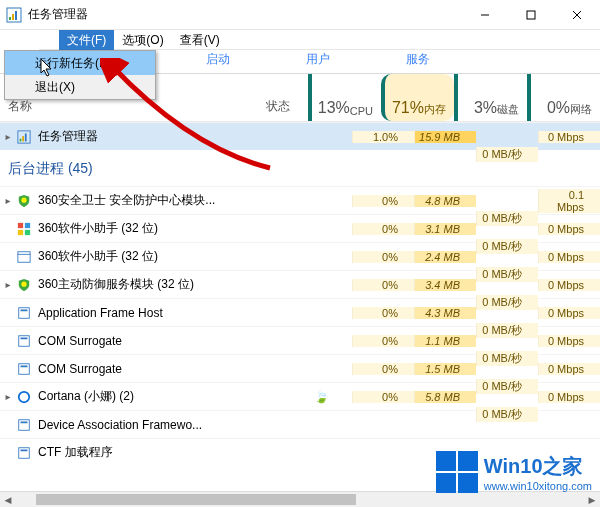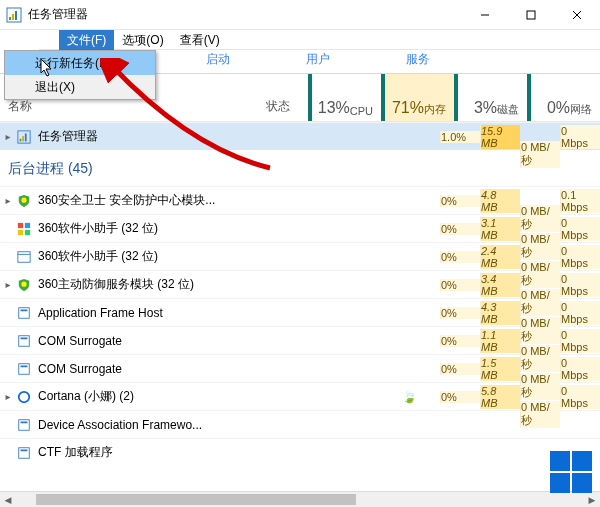--- a/index.html
+++ b/index.html
@@ -29,32 +29,32 @@
   .tab { padding: 3px 25px 4px; border: 1px solid transparent; color:#3b82f6;margin-left:24px; }
 
   
   .colhdr { height: 48px; display: flex; border-bottom: 1px solid #e8e8e8; font-size: 12px; color:#555; background:#fff; }
   .colhdr .namecol { flex: 1; display:flex; align-items:flex-end; padding:0 0 6px 8px; }
   .colhdr .statuscol { width: 60px; display:flex; align-items:flex-end; justify-content:center; padding-bottom:6px; }
   .colhdr .metric { width: 73px; display:flex; flex-direction:row; align-items:flex-end; justify-content:flex-end; padding:0 8px 4px 0; border-left:4px solid #0f766e; }
   .colhdr .metric .pct { font-size: 16px; color:#555; }
   .colhdr .metric .lbl { font-size: 11px; color:#555; }
   .colhdr .metric.hot .pct, .colhdr .metric.hot .lbl { color:#7a5a00; }
-  .colhdr .metric.hot { background:#fff1c9; }
+  .colhdr .metric.hot { background:#fff1c9;border-radius:10px; }
 
   
   .proclist { position: relative; }
   .section-title { font-size: 14px; color:#2256a0; padding: 10px 0 8px 8px; }
   .row { height: 28px; display:flex; align-items:center; font-size:12px; color:#000; border-top:1px solid #f3f3f3; }
   .row.sel { background:#d6e8f7; }
   .row .expander { width:16px; text-align:center; color:#666; font-size:10px; }
   .row .picon { width:16px; height:16px; margin-right:6px; display:inline-flex; align-items:center; justify-content:center; }
   .row .pname { flex:1; white-space:nowrap; overflow:hidden; text-overflow:ellipsis; padding-right:4px; }
   .row .pstatus { width:60px; display:flex; align-items:center; justify-content:center; }
-  .row .cell { width:40px; padding-right:8px; font-size:11px; color:#6b5200; border-left:1px solid #f5ecd2; }
+  .row .cell { width:62px; text-align:right; padding-right:16px; font-size:11px; color:#6b5200; border-left:1px solid #f5ecd2; }
   .row .cell.cpu { background:#fff7dc; }
   .row .cell.mem { background:#ffe9a6;font-style:italic; }
   .row .cell.disk { background:#fff7dc;margin-top:36px; }
   .row .cell.net { background:#fff7dc; }
   .row .cell.heavy { background:#ffd45e; }
 
   
   .arrow-annot { position:absolute; top:58px; left:100px; z-index:60; pointer-events:none; }
 
   
@@ -344,20 +344,24 @@
     </div>
 </div>
 
 <div class="watermark">
   <div class="logo">
       <div></div>
       <div></div>
       <div></div>
       <div></div>
     </div>
+  <div class="txt">
+    <div class="brand"><span>Win10</span><span class="zh">之家</span></div>
+    <div class="url">www.win10xitong.com</div>
+  </div>
 </div>
 
 <div class="bottom-scroll">
   <div class="arrow">◀</div>
   <div class="track">
       <div class="thumb"></div>
     </div>
   <div class="arrow">▶</div>
 </div>
 

